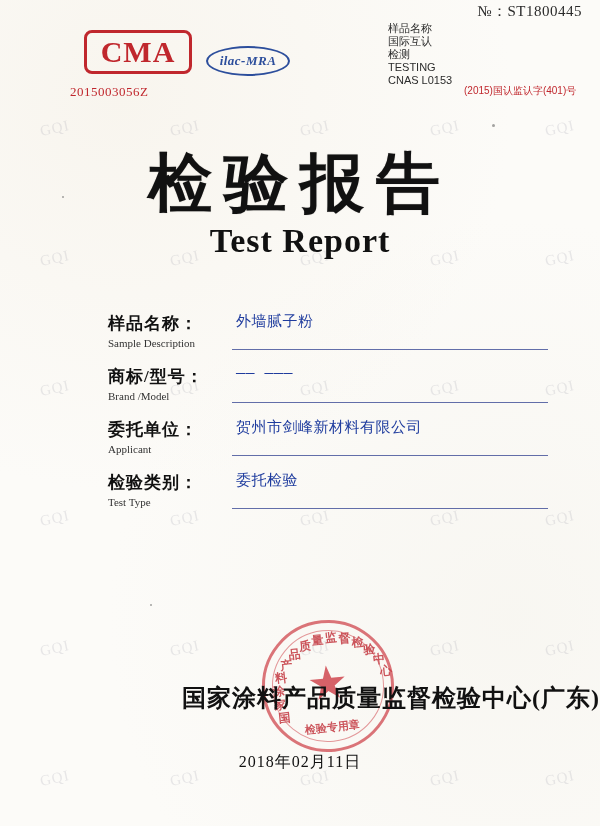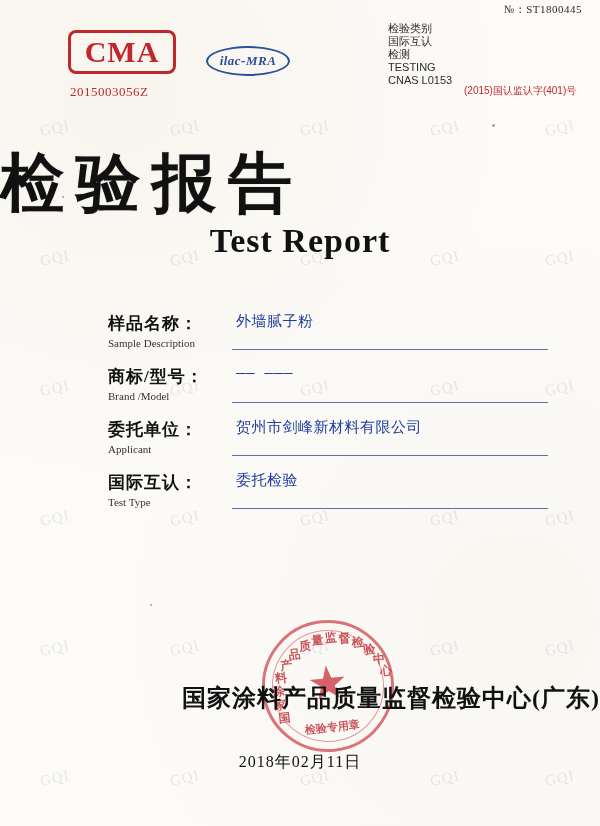--- a/index.html
+++ b/index.html
@@ -38,40 +38,40 @@
     color: rgba(150,150,165,0.20);
     transform: rotate(-12deg);
     white-space: nowrap;
   }
 
   
   .report-no {
     position: absolute;
     top: 2px;
     right: 18px;
-    font-size: 11px;
+    font-size: 15px;
     color: #2a2a2a;
     letter-spacing: 0.5px;
     margin-left: 40px;
   }
   .report-no .lbl { font-family: "Liberation Serif", serif; }
   .report-no .val { font-family: "Liberation Serif", serif; }
 
   .logos {
     position: absolute;
     top: 22px;
     left: 0;
     width: 600px;
     height: 86px;
   }
 
   
   .cma {
     position: absolute;
-    left: 68px;
+    left: 84px;
     top: 8px;
     width: 108px;
     height: 44px;
     border: 3px solid #c0272d;
     border-radius: 8px;
     color: #c0272d;
     font-family: "Liberation Serif", serif;
     font-weight: bold;
     font-size: 30px;
     letter-spacing: 1px;
@@ -187,21 +187,21 @@
     font-family: "Liberation Sans", sans-serif;
     letter-spacing: 0;
   }
 
   
   .title-cn {
     position: absolute;
     top: 140px;
     left: 0;
     width: 600px;
-    text-align: left;
+    text-align: center;
     font-size: 64px;
     font-weight: bold;
     letter-spacing: 12px;
     color: #111;
     font-family: "Liberation Serif", serif;
     text-shadow: 0 0 1px rgba(0,0,0,0.35);
   }
   .title-en {
     position: absolute;
     top: 222px;
@@ -416,21 +416,21 @@
     <div class="cma">CMA</div>
     <div class="cma-code">2015003056Z</div>
 
     <div class="ilac">
       <div class="ilac-ring"></div>
       <div class="ilac-txt">ilac-MRA</div>
     </div>
 
 
     <div class="cnas-cn">
-      <div>检验类别</div>
+      <div>样品名称</div>
       <div>国际互认</div>
       <div>检测</div>
       <div class="en">TESTING</div>
       <div class="en">CNAS L0153</div>
     </div>
 
     <div class="cal-code">(2015)国认监认字(401)号</div>
   </div>
 
   <div class="title-cn">检验报告</div>
@@ -460,21 +460,21 @@
       <div class="labels">
         <div class="lab-cn">委托单位：</div>
         <div class="lab-en">Applicant</div>
       </div>
       <div class="value">贺州市剑峰新材料有限公司</div>
       <div class="rule"></div>
     </div>
 
     <div class="field">
       <div class="labels">
-        <div class="lab-cn">国际互认：</div>
+        <div class="lab-cn">检验类别：</div>
         <div class="lab-en">Test Type</div>
       </div>
       <div class="value">委托检验</div>
       <div class="rule"></div>
     </div>
 
   </div>
 
   <div class="seal">
     <div class="inner-ring"></div>

